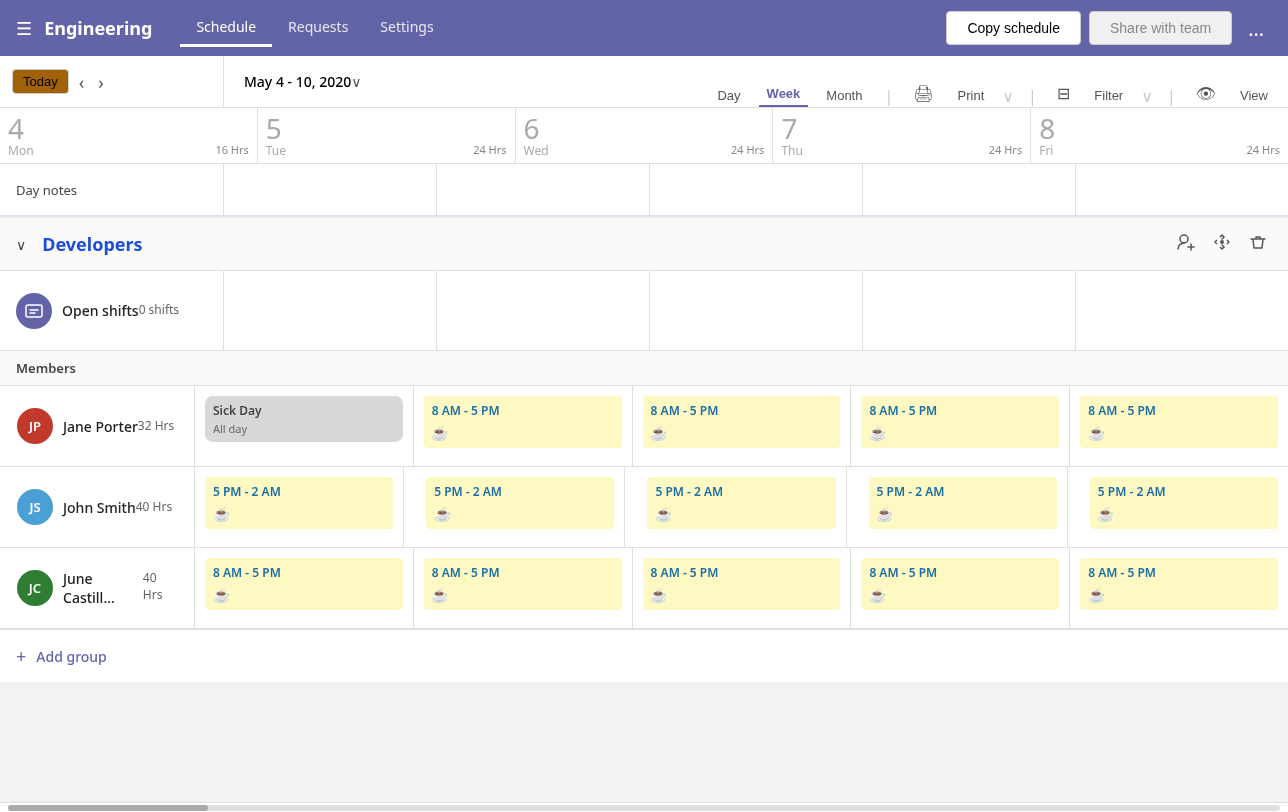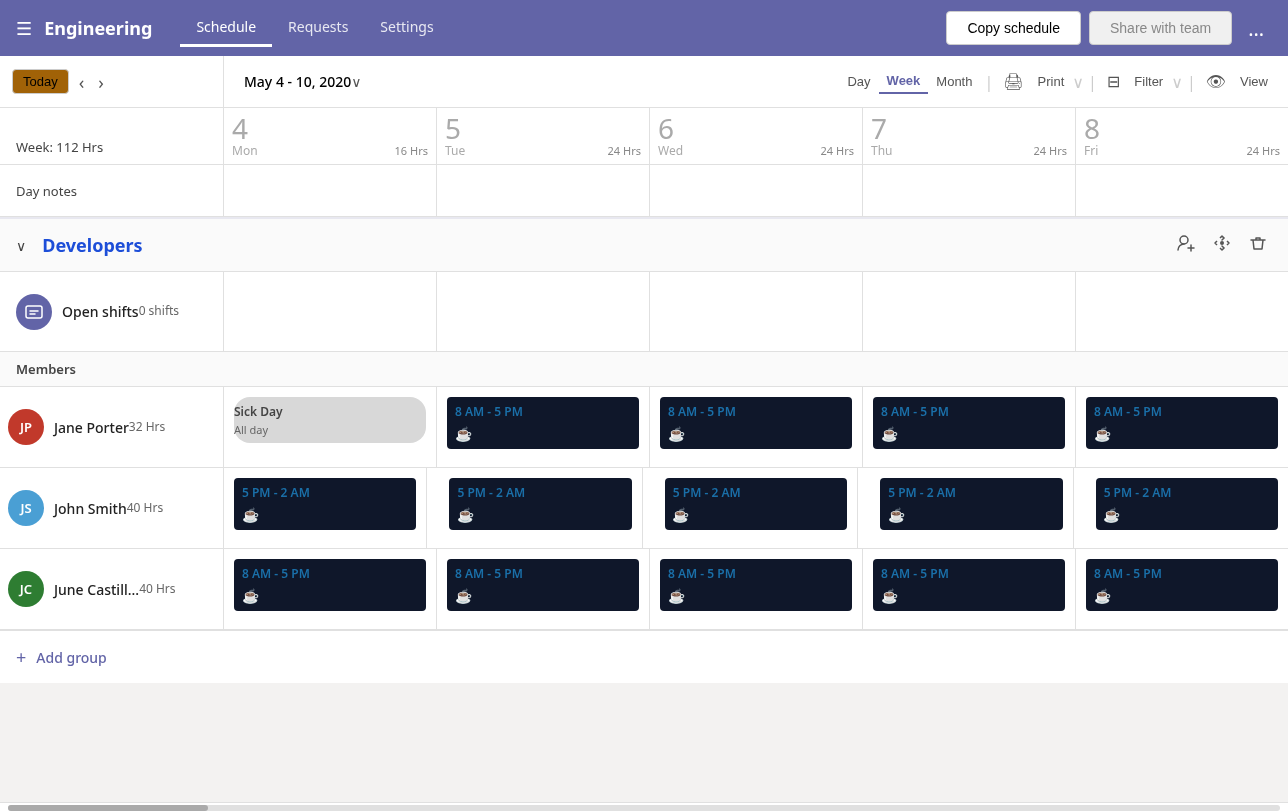--- a/index.html
+++ b/index.html
@@ -83,37 +83,37 @@
 
     
     .members-label {
       padding: 8px 16px; font-size: 13px; font-weight: 600; color: #444;
       border-bottom: 1px solid #e0e0e0; background: #fafafa;
     }
 
     
     .member-row { display: flex; border-bottom: 1px solid #e0e0e0; }
     .member-sidebar {
-      width: 224px; flex-shrink: 0; padding: 10px 8px;
+      width: 195px; flex-shrink: 0; padding: 10px 17px;
       display: flex; align-items: center; gap: 10px; border-right: 1px solid #e0e0e0;
       min-height: 80px;
     }
 
     
     .shift-block {
       margin: 4px; border-radius: 4px; padding: 6px 8px;
       font-size: 12px; font-weight: 500; display: flex; flex-direction: column; gap: 4px;
     }
-    .shift-block.blue { background: #0f172a; color: #1a6fa8; }
+    .shift-block.blue { background: #fef9c3; color: #1a6fa8; }
     .shift-block-time { font-weight: 600; font-size: 12px; }
     .shift-icon { font-size: 14px; }
 
     
     .sick-day-block {
-      margin: 4px; border-radius: 16px; padding: 6px 0; background: #d8d8d8;
+      margin: 4px; border-radius: 8px; padding: 6px 8px; background: #d8d8d8;
       font-size: 12px; color: #444; display: flex; flex-direction: column;
     }
     .sick-day-title { font-weight: 600; font-size: 12px; margin-bottom: 2px; }
     .sick-day-sub { font-size: 11px; color: #666; }
 
     
     .add-group-row {
       display: flex; align-items: center; padding: 14px 16px; gap: 10px;
       background: white; border-top: 1px solid #e0e0e0; cursor: pointer;
     }
@@ -160,42 +160,39 @@
         <span class="nav-arrow">‹</span>
         <span class="nav-arrow">›</span>
 
       </div>
 
       <div style="display:flex; align-items:center; padding:0 16px; flex:1;">
         <span class="date-range">May 4 - 10, 2020</span>
         <span class="date-range-arrow">∨</span>
       </div>
 
-      <div style="display:flex; align-items:center; gap:0; padding:0 12px;">
+      <div style="display:flex; align-items:flex-end; gap:10px; padding:0 12px;">
         <button class="view-btn">Day</button>
         <button class="view-btn active">Week</button>
         <button class="view-btn">Month</button>
         <span style="color:#ccc; padding:0 4px;">|</span>
         <button class="icon-btn">🖨</button>
         <button class="view-btn">Print</button>
         <span style="color:#ccc;">∨</span>
         <span style="color:#ccc; padding:0 4px;">|</span>
         <button class="icon-btn">⊟</button>
         <button class="view-btn">Filter</button>
         <span style="color:#ccc;">∨</span>
         <span style="color:#ccc; padding:0 4px;">|</span>
         <button class="icon-btn">👁</button>
         <button class="view-btn">View</button>
       </div>
     </div>
 
     <div style="display:flex; border-bottom:1px solid #e0e0e0; background:white;">
-      <div style="width:224px; flex-shrink:0; padding:8px 16px; display:flex; align-items:flex-end; border-right:1px solid #e0e0e0; min-height:56px;">
-        <span class="week-hrs">Week: 112 Hrs</span>
-      </div>
       <div style="flex:1; display:flex;">
         <div class="day-header">
           <span class="day-number">4</span>
           <span class="day-name">Mon</span>
           <span class="day-hrs">16 Hrs</span>
         </div>
         <div class="day-header">
           <span class="day-number">5</span>
           <span class="day-name">Tue</span>
           <span class="day-hrs">24 Hrs</span>

